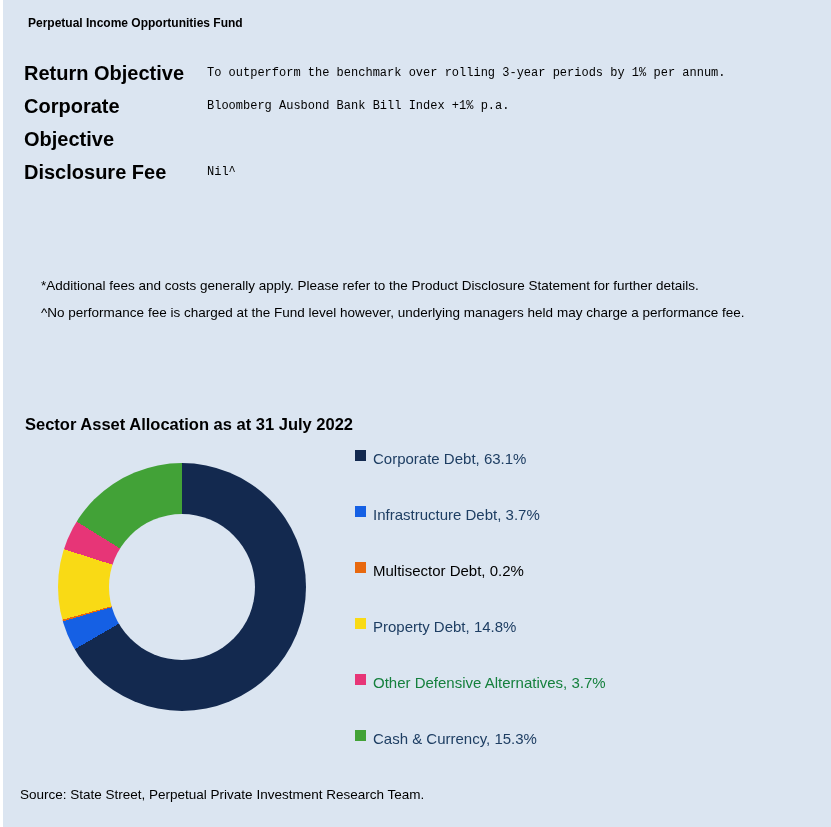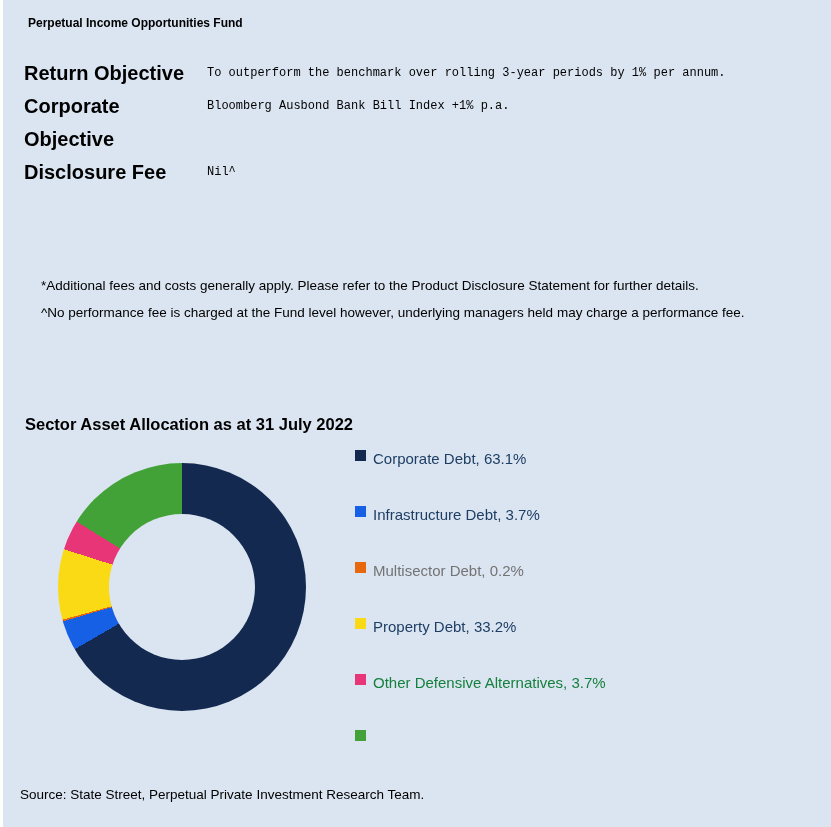--- a/index.html
+++ b/index.html
@@ -138,30 +138,31 @@
       <div class="legend-item">
         <span class="legend-swatch" style="background: rgb(19, 41, 79);"></span>
         <span class="legend-label" style="color: rgb(30, 62, 99);">Corporate Debt, 63.1%</span>
       </div>
       <div class="legend-item">
         <span class="legend-swatch" style="background: rgb(21, 96, 228);"></span>
         <span class="legend-label" style="color: rgb(30, 62, 99);">Infrastructure Debt, 3.7%</span>
       </div>
       <div class="legend-item">
         <span class="legend-swatch" style="background: rgb(232, 104, 14);"></span>
-        <span class="legend-label" style="color: #737373;">Multisector Debt, 0.2%</span>
+        <span class="legend-label" style="color: #000000;">Multisector Debt, 0.2%</span>
       </div>
       <div class="legend-item">
         <span class="legend-swatch" style="background: rgb(249, 218, 21);"></span>
-        <span class="legend-label" style="color: rgb(30, 62, 99);">Property Debt, 33.2%</span>
+        <span class="legend-label" style="color: rgb(30, 62, 99);">Property Debt, 14.8%</span>
       </div>
       <div class="legend-item">
         <span class="legend-swatch" style="background: rgb(231, 53, 119);"></span>
         <span class="legend-label" style="color: #15803d;">Other Defensive Alternatives, 3.7%</span>
       </div>
       <div class="legend-item">
         <span class="legend-swatch" style="background: rgb(66, 162, 55);"></span>
+        <span class="legend-label" style="color: rgb(30, 62, 99);">Cash &amp; Currency, 15.3%</span>
       </div>
     </div>
 
   <div class="source-note">Source: State Street, Perpetual Private Investment Research Team.</div>
 
 </div>
 
 </body></html>

